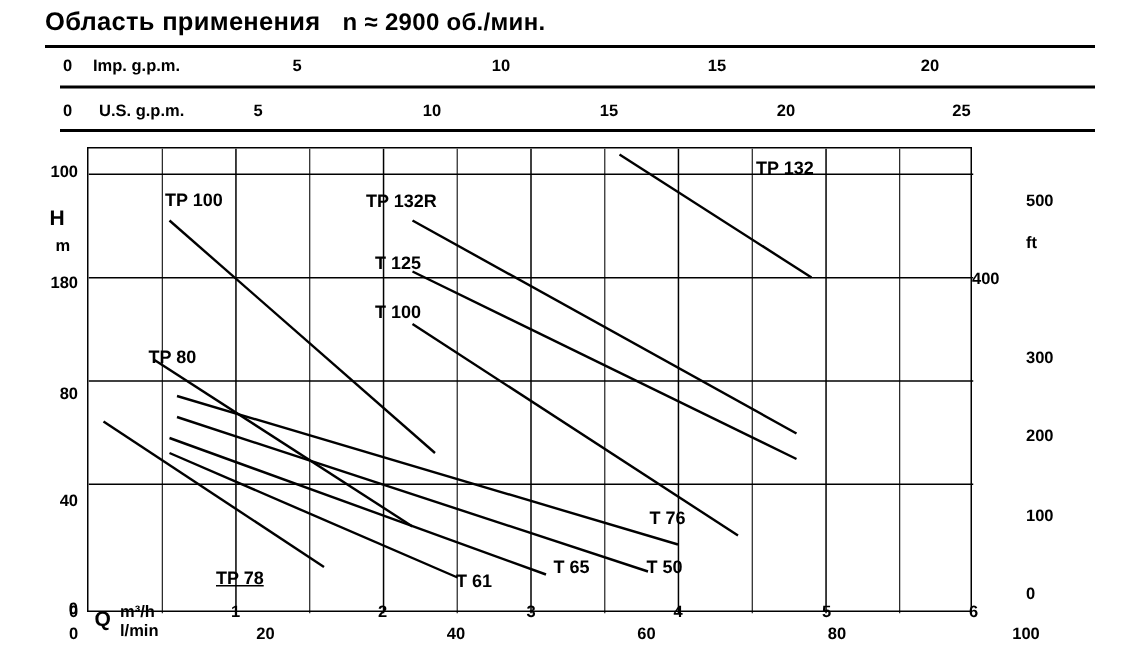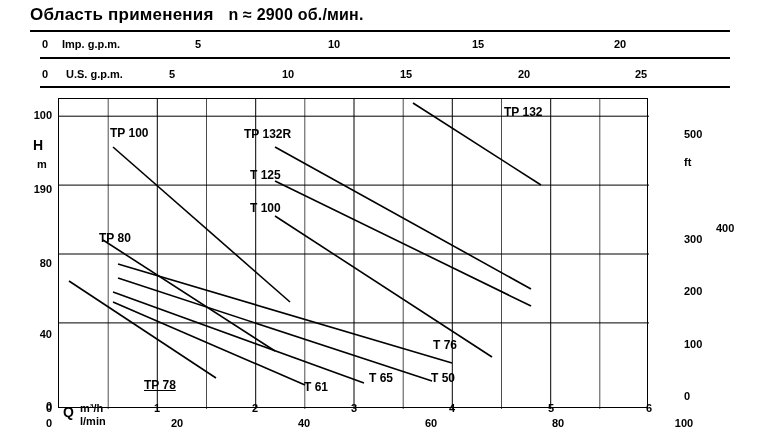--- a/index.html
+++ b/index.html
@@ -61,28 +61,28 @@
   <div class="tick-lbl" style="left:172px;top:68px;">5</div>
   <div class="tick-lbl" style="left:288px;top:68px;">10</div>
   <div class="tick-lbl" style="left:406px;top:68px;">15</div>
   <div class="tick-lbl" style="left:524px;top:68px;">20</div>
   <div class="tick-lbl" style="left:641px;top:68px;">25</div>
 
   <div class="hlabel" style="left:33px;top:137px;">H</div>
   <div class="hunit" style="left:37px;top:158px;">m</div>
 
   <div class="ylbl left" style="left:8px;width:44px;top:115px;">100</div>
-  <div class="ylbl left" style="left:8px;width:44px;top:189px;">190</div>
+  <div class="ylbl left" style="left:8px;width:44px;top:189px;">180</div>
   <div class="ylbl left" style="left:8px;width:44px;top:263px;">80</div>
   <div class="ylbl left" style="left:8px;width:44px;top:334px;">40</div>
   <div class="ylbl left" style="left:8px;width:44px;top:406px;">0</div>
 
   <div class="hunit" style="left:684px;top:156px;">ft</div>
   <div class="ylbl right" style="left:684px;top:134px;">500</div>
-  <div class="ylbl right" style="left:716px;top:186px;margin-top:42px;">400</div>
+  <div class="ylbl right" style="left:648px;top:186px;">400</div>
   <div class="ylbl right" style="left:684px;top:239px;">300</div>
   <div class="ylbl right" style="left:684px;top:291px;">200</div>
   <div class="ylbl right" style="left:684px;top:344px;">100</div>
   <div class="ylbl right" style="left:684px;top:396px;">0</div>
 
   <div id="plot">
     <svg width="590" height="310" viewBox="0 0 590 310">
 
       <g stroke="#000" stroke-width="1">
         <line x1="98.3" y1="0" x2="98.3" y2="310"></line>

